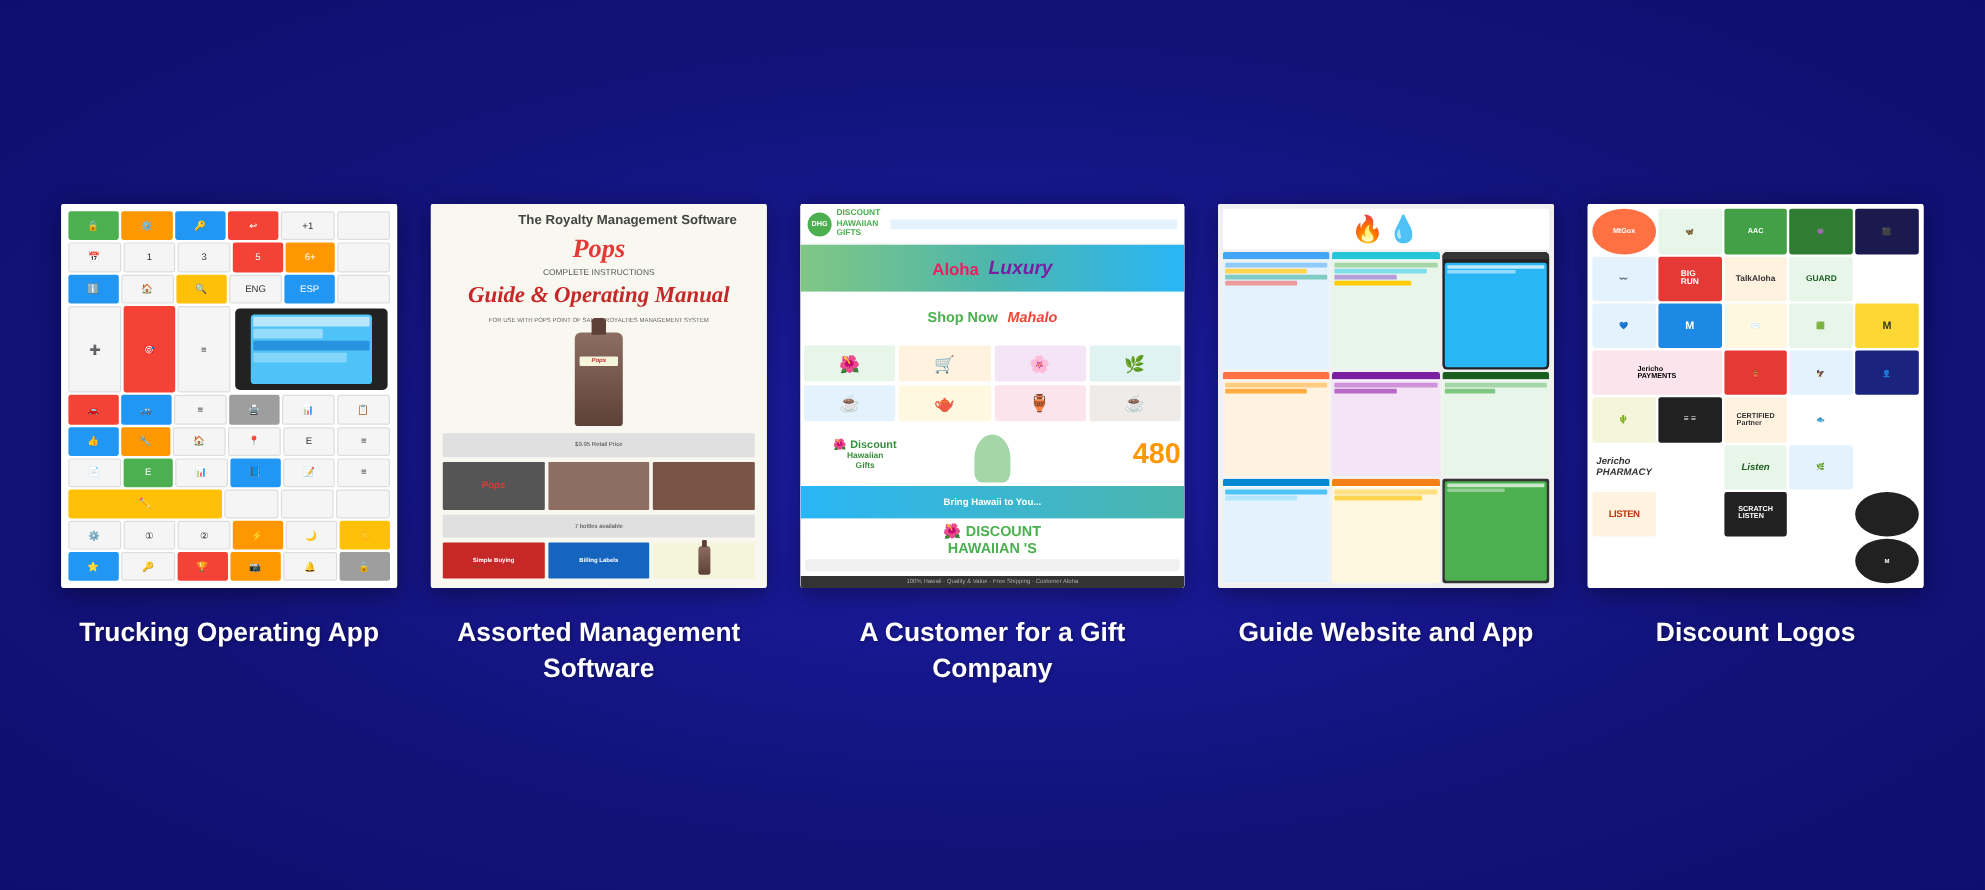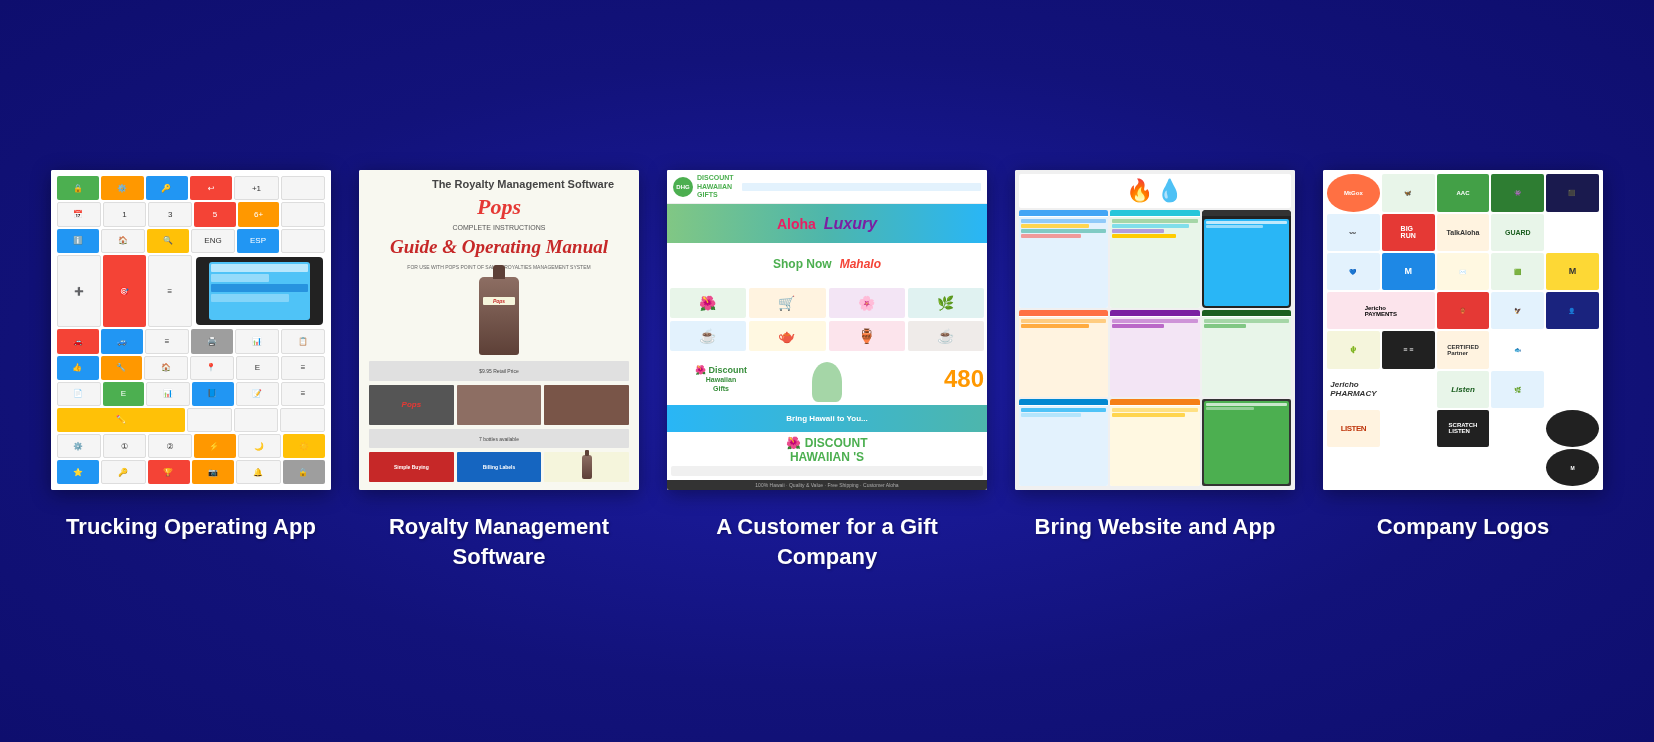--- a/index.html
+++ b/index.html
@@ -612,21 +612,21 @@
           <div class="royalty-footer-box" style="background:#c62828;">Simple Buying</div>
           <div class="royalty-footer-box" style="background:#1565c0;">Billing Labels</div>
           <div style="flex:1; height:30px; background:#f5f5dc; border-radius:1px; display:flex;align-items:center;justify-content:center;">
             <div style="width:10px;height:24px;background:linear-gradient(#8d6e63,#5d4037);border-radius:3px 3px 2px 2px;position:relative;">
               <div style="position:absolute;top:-5px;left:50%;transform:translateX(-50%);width:4px;height:6px;background:#5d4037;border-radius:1px;"></div>
             </div>
           </div>
         </div>
       </div>
     </div>
-    <div class="portfolio-label">Royalty Management Software</div>
+    <div class="portfolio-label">Assorted Management Software</div>
   </div>
 
   <div class="portfolio-item" style="max-width: 320px;">
     <div class="portfolio-image-wrapper">
       <div class="gift-img">
 
         <div class="gift-header">
           <div class="gift-logo-circle">DHG</div>
           <div style="font-size:7px; color:#4CAF50; font-weight:bold; line-height:1.2;">DISCOUNT<br>HAWAIIAN<br>GIFTS</div>
           <div style="flex:1; background:#e3f2fd; height:8px; border-radius:1px; margin-left:4px;"></div>
@@ -765,21 +765,21 @@
 
           <div class="travel-screen" style="background:#333;">
             <div style="flex:1;background:#4CAF50;margin:2px;border-radius:2px;display:flex;flex-direction:column;gap:1px;padding:2px;">
               <div style="height:3px;background:rgba(255,255,255,0.7);border-radius:1px;"></div>
               <div style="height:3px;background:rgba(255,255,255,0.4);border-radius:1px;width:60%;"></div>
             </div>
           </div>
         </div>
       </div>
     </div>
-    <div class="portfolio-label">Bring Website and App</div>
+    <div class="portfolio-label">Guide Website and App</div>
   </div>
 
   <div class="portfolio-item">
     <div class="portfolio-image-wrapper">
       <div class="logos-img">
 
         <div class="logo-cell lc-orange">MtGox</div>
         <div class="logo-cell" style="background:#e8f5e9;">🦋</div>
         <div class="logo-cell lc-green">AAC</div>
         <div class="logo-cell lc-green" style="background:#2e7d32;">👾</div>
@@ -821,17 +821,17 @@
         <div class="logo-cell" style="background:#212121;border-radius:50%;"></div>
 
         <div class="logo-cell" style="background:#fff;color:#333;font-size:5px;"></div>
         <div class="logo-cell" style="background:#fff;"></div>
         <div class="logo-cell" style="background:#fff;"></div>
         <div class="logo-cell" style="background:#fff;"></div>
         <div class="logo-cell" style="background:#212121;border-radius:50%;color:white;font-size:5px;">M</div>
       </div>
     </div>
     <div class="portfolio-label">
-      <span>Company Logos</span>
+      <span>Discount Logos</span>
     </div>
   </div>
 
 </div>
 
 </body></html>

